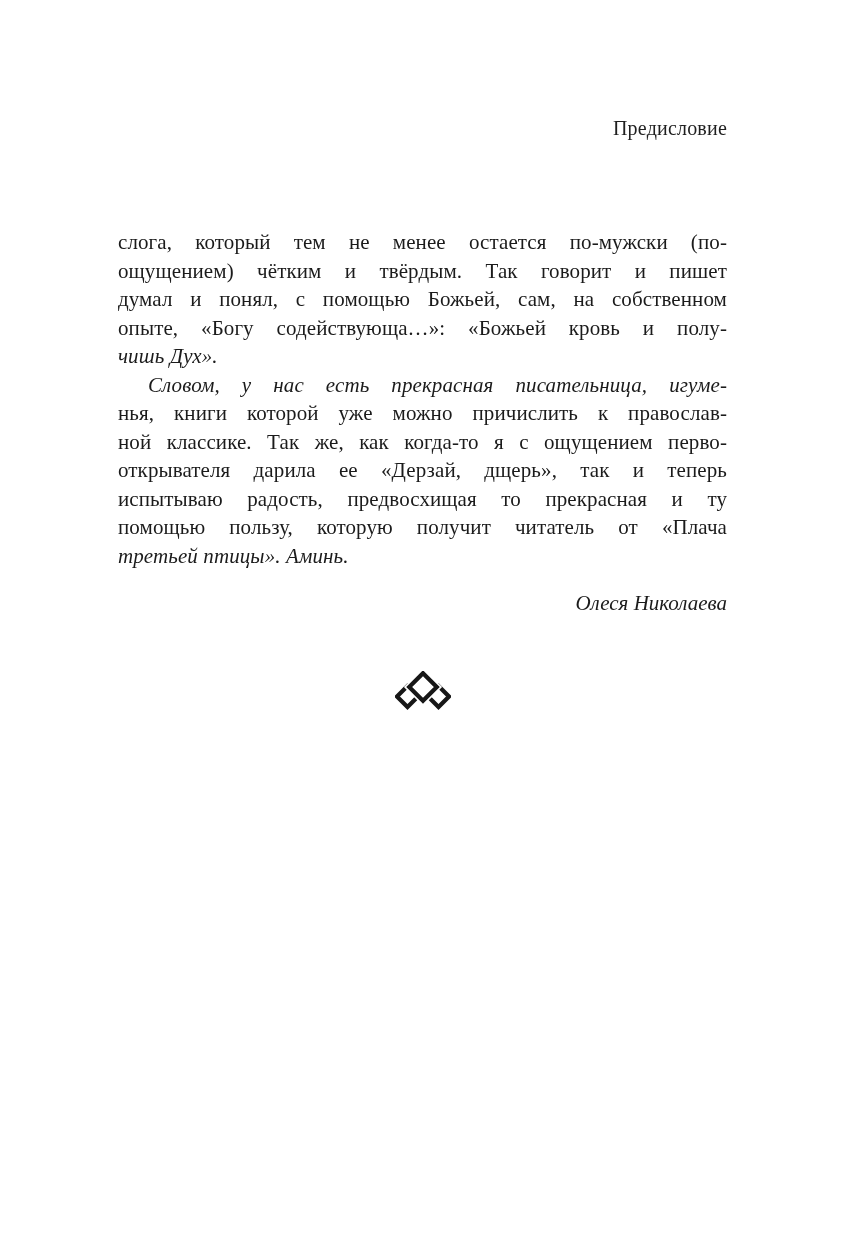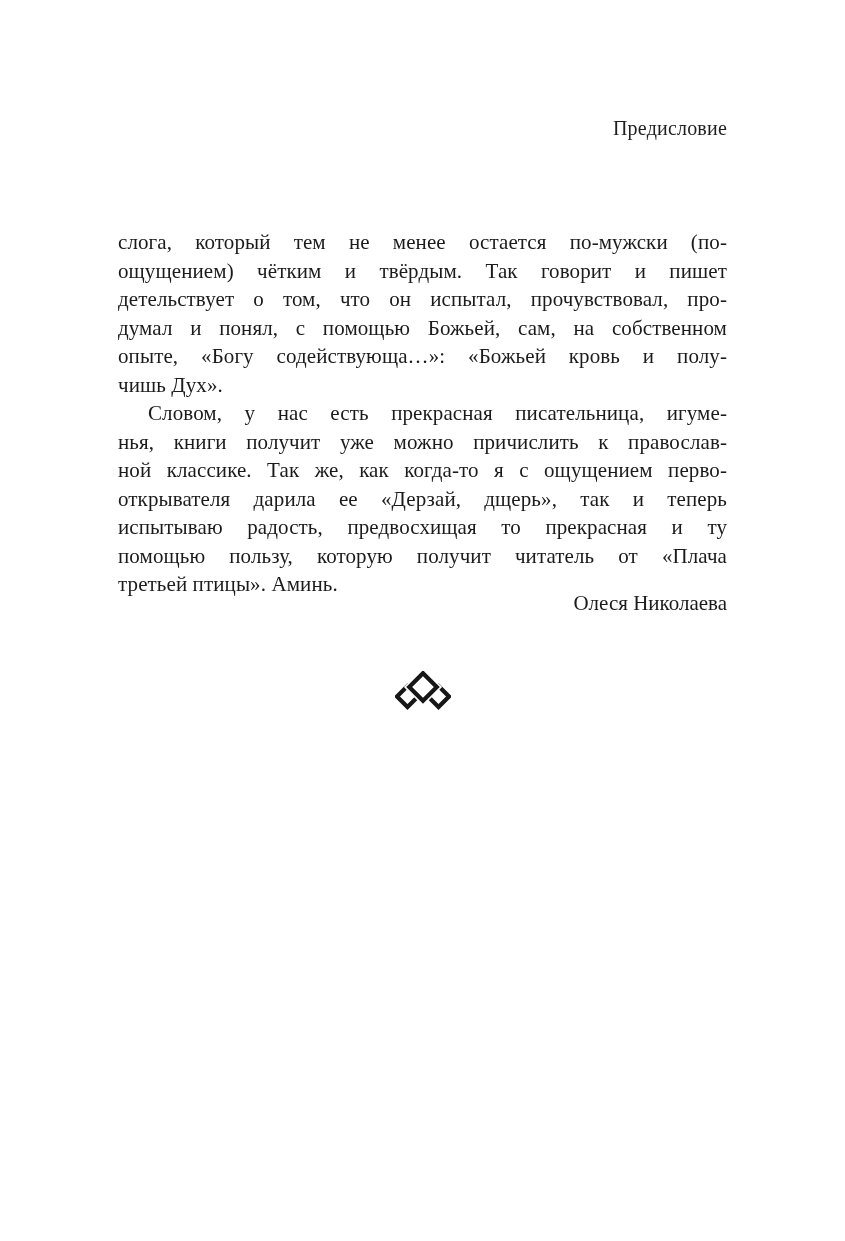--- a/index.html
+++ b/index.html
@@ -37,30 +37,33 @@
     margin-top: 47px;
   }
   .line {
     text-align: justify;
     text-align-last: justify;
     white-space: normal;
   }
   .line.para-end {
     text-align: right;
     text-align-last: left;
+    font-style: italic;
   }
   .line.indent {
     text-indent: 30px;
+    font-style: italic;
   }
   .signature {
     position: absolute;
     top: 589px;
     right: 118px;
     font-size: 21px;
     line-height: 28.5px;
+    font-style: italic;
     color: #1b1b1b;
   }
   .ornament-wrap {
     position: absolute;
     top: 671px;
     left: 0;
     width: 100%;
     display: flex;
     justify-content: center;
   }
@@ -72,26 +75,25 @@
 </head>
 <body>
 
 <div class="page">
 
   <div class="running-header">Предисловие</div>
 
   <div class="body-text">
       <div class="line">слога, который тем не менее остается по-мужски (по-</div>
       <div class="line">ощущением) чётким и твёрдым. Так говорит и пишет</div>
-      <div class="line">детельствует о том, что он испытал, прочувствовал, про-</div>
       <div class="line">думал и понял, с помощью Божьей, сам, на собственном</div>
       <div class="line">опыте, «Богу содействующа…»: «Божьей кровь и полу-</div>
       <div class="line para-end">чишь Дух».</div>
       <div class="line indent">Словом, у нас есть прекрасная писательница, игуме-</div>
-      <div class="line">нья, книги получит уже можно причислить к православ-</div>
+      <div class="line">нья, книги которой уже можно причислить к православ-</div>
       <div class="line">ной классике. Так же, как когда-то я с ощущением перво-</div>
       <div class="line">открывателя дарила ее «Дерзай, дщерь», так и теперь</div>
       <div class="line">испытываю радость, предвосхищая то прекрасная и ту</div>
       <div class="line">помощью пользу, которую получит читатель от «Плача</div>
       <div class="line para-end">третьей птицы». Аминь.</div>
     </div>
 
   <div class="signature">Олеся Николаева</div>
 
   <div class="ornament-wrap">

